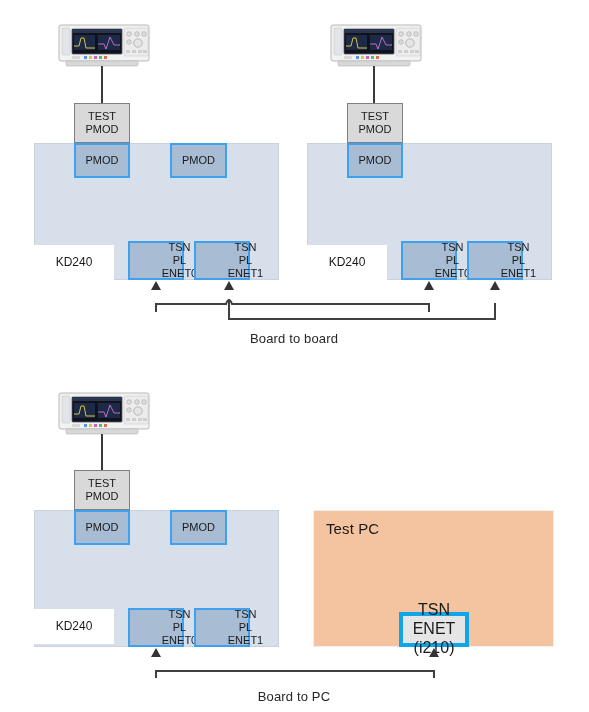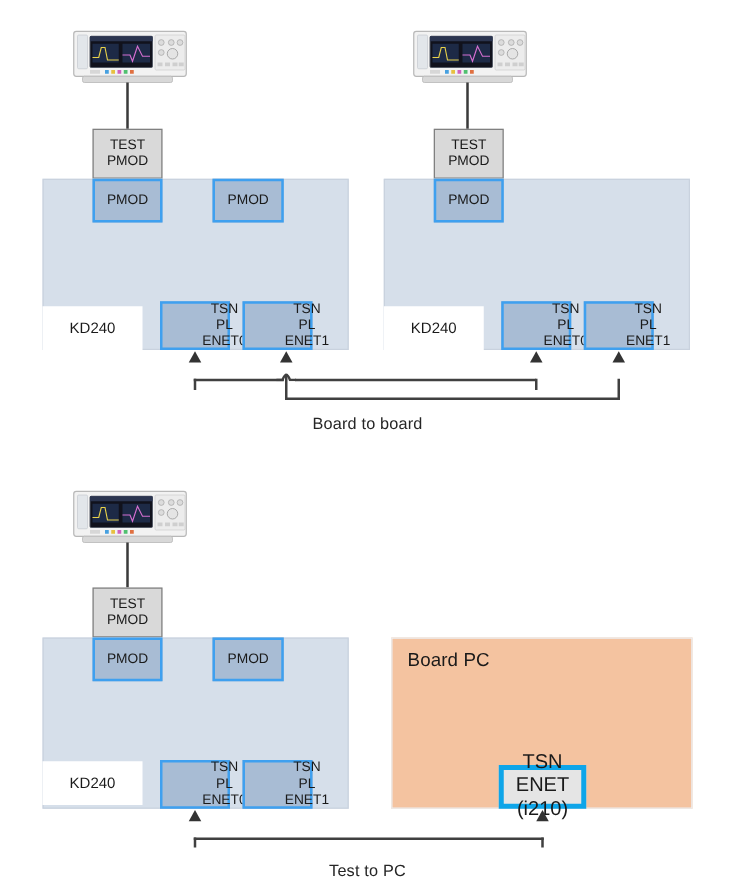--- a/index.html
+++ b/index.html
@@ -285,28 +285,28 @@
   <div class="box box-pmod" style="left:170px; top:510px; width:57px; height:35px;">PMOD</div>
 
   <div class="box box-kd240" style="left:34px; top:609px; width:80px; height:35px;">KD240</div>
 
   <div class="box box-enet" style="left:128px; top:608px; width:56px; height:39px;">TSN PL
 ENET0</div>
   <div class="box box-enet" style="left:194px; top:608px; width:56px; height:39px;">TSN PL
 ENET1</div>
 
   <div class="testpc" style="left:313px; top:510px; width:241px; height:137px;">
-    <span class="testpc-label">Board PC</span>
+    <span class="testpc-label">Test PC</span>
   </div>
 
   <div class="box box-tsn-enet" style="left:399px; top:612px; width:70px; height:35px;">TSN ENET
 (i210)</div>
 
   <div class="wire wire-v" style="left:155px; top:670px; height:8px;"></div>
   <div class="wire wire-h" style="left:155px; top:670px; width:280px;"></div>
   <div class="wire wire-v" style="left:433px; top:670px; height:8px;"></div>
 
   <div class="arrow-up" style="left:151px; top:648px;"></div>
   <div class="arrow-up" style="left:429px; top:648px;"></div>
 
-  <div class="caption" style="left:194px; top:689px; width:200px;">Test to PC</div>
+  <div class="caption" style="left:194px; top:689px; width:200px;">Board to PC</div>
 
 </div>
 
 </body></html>

